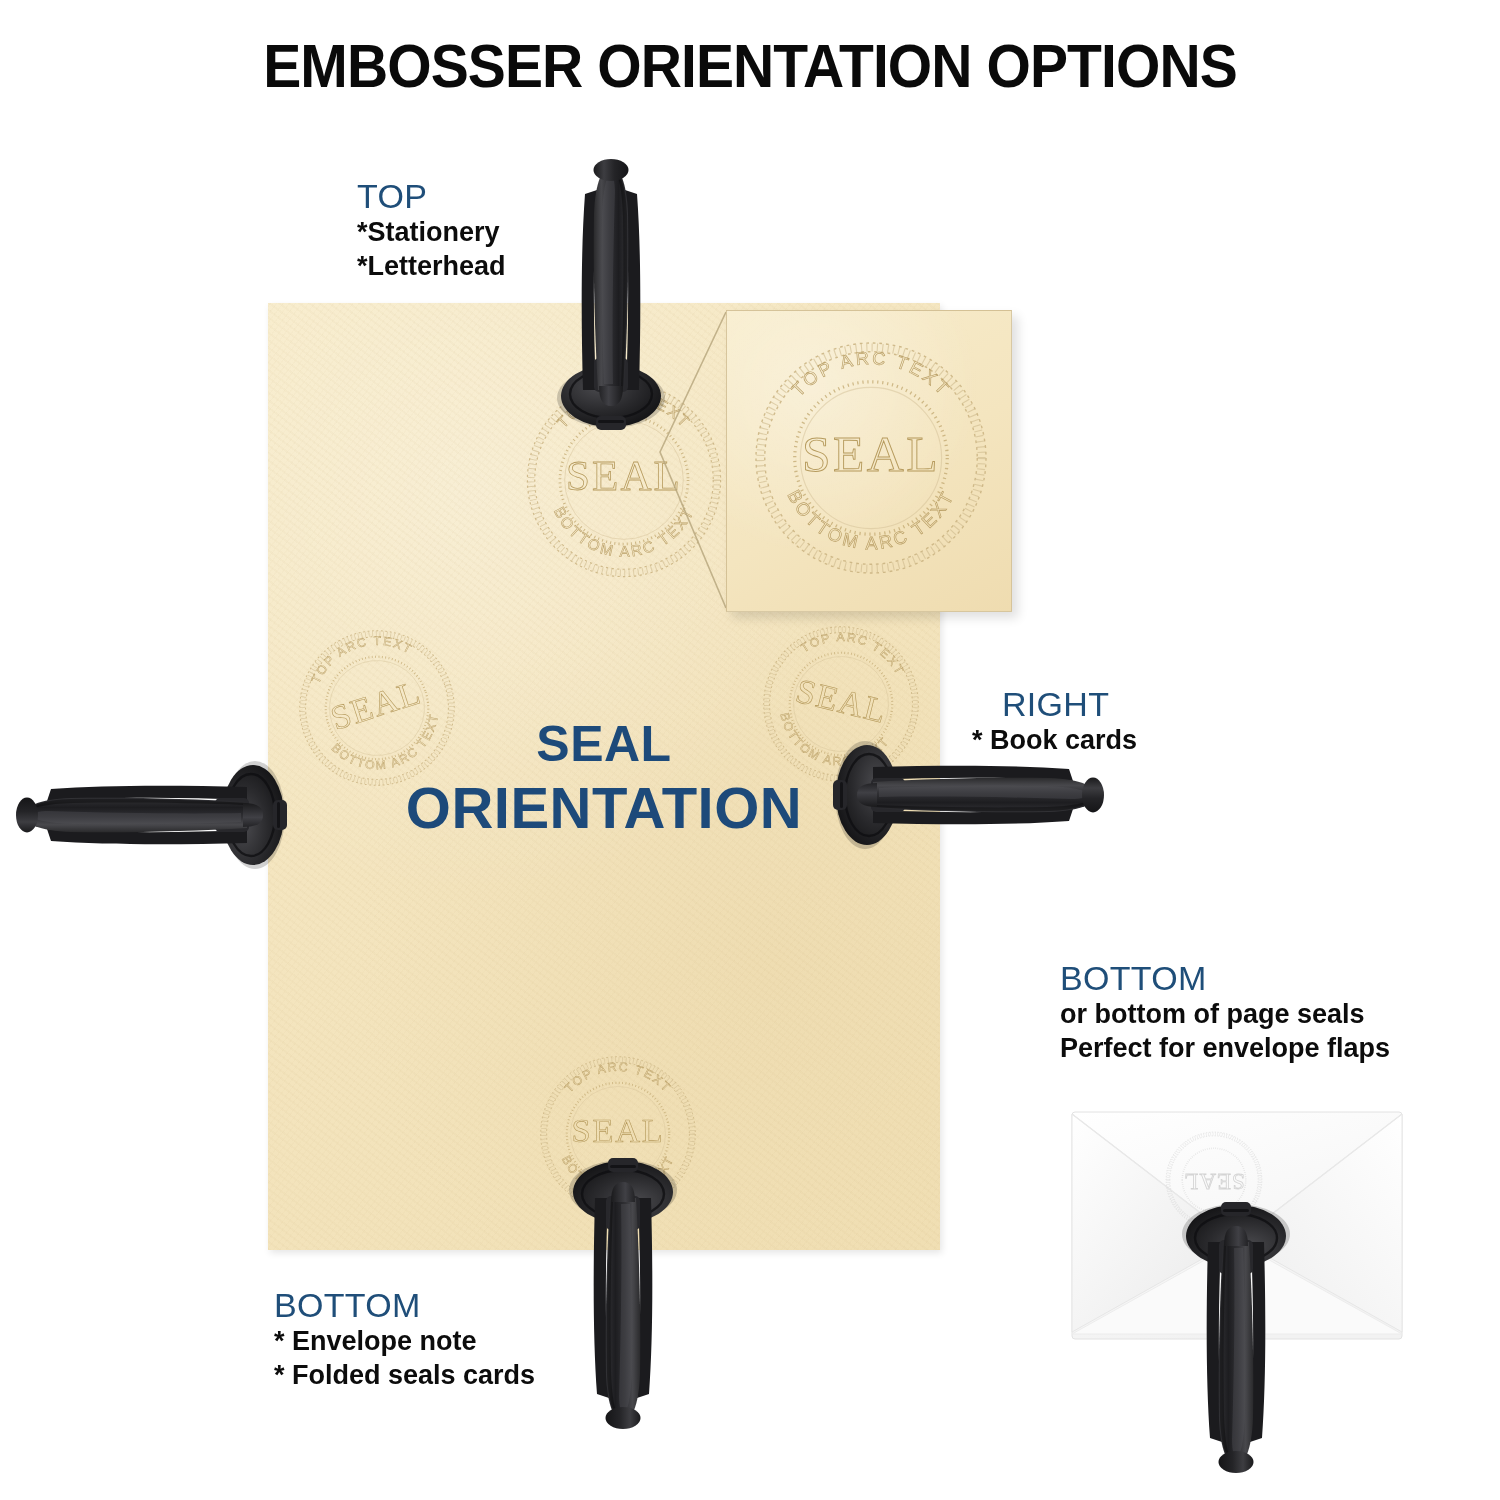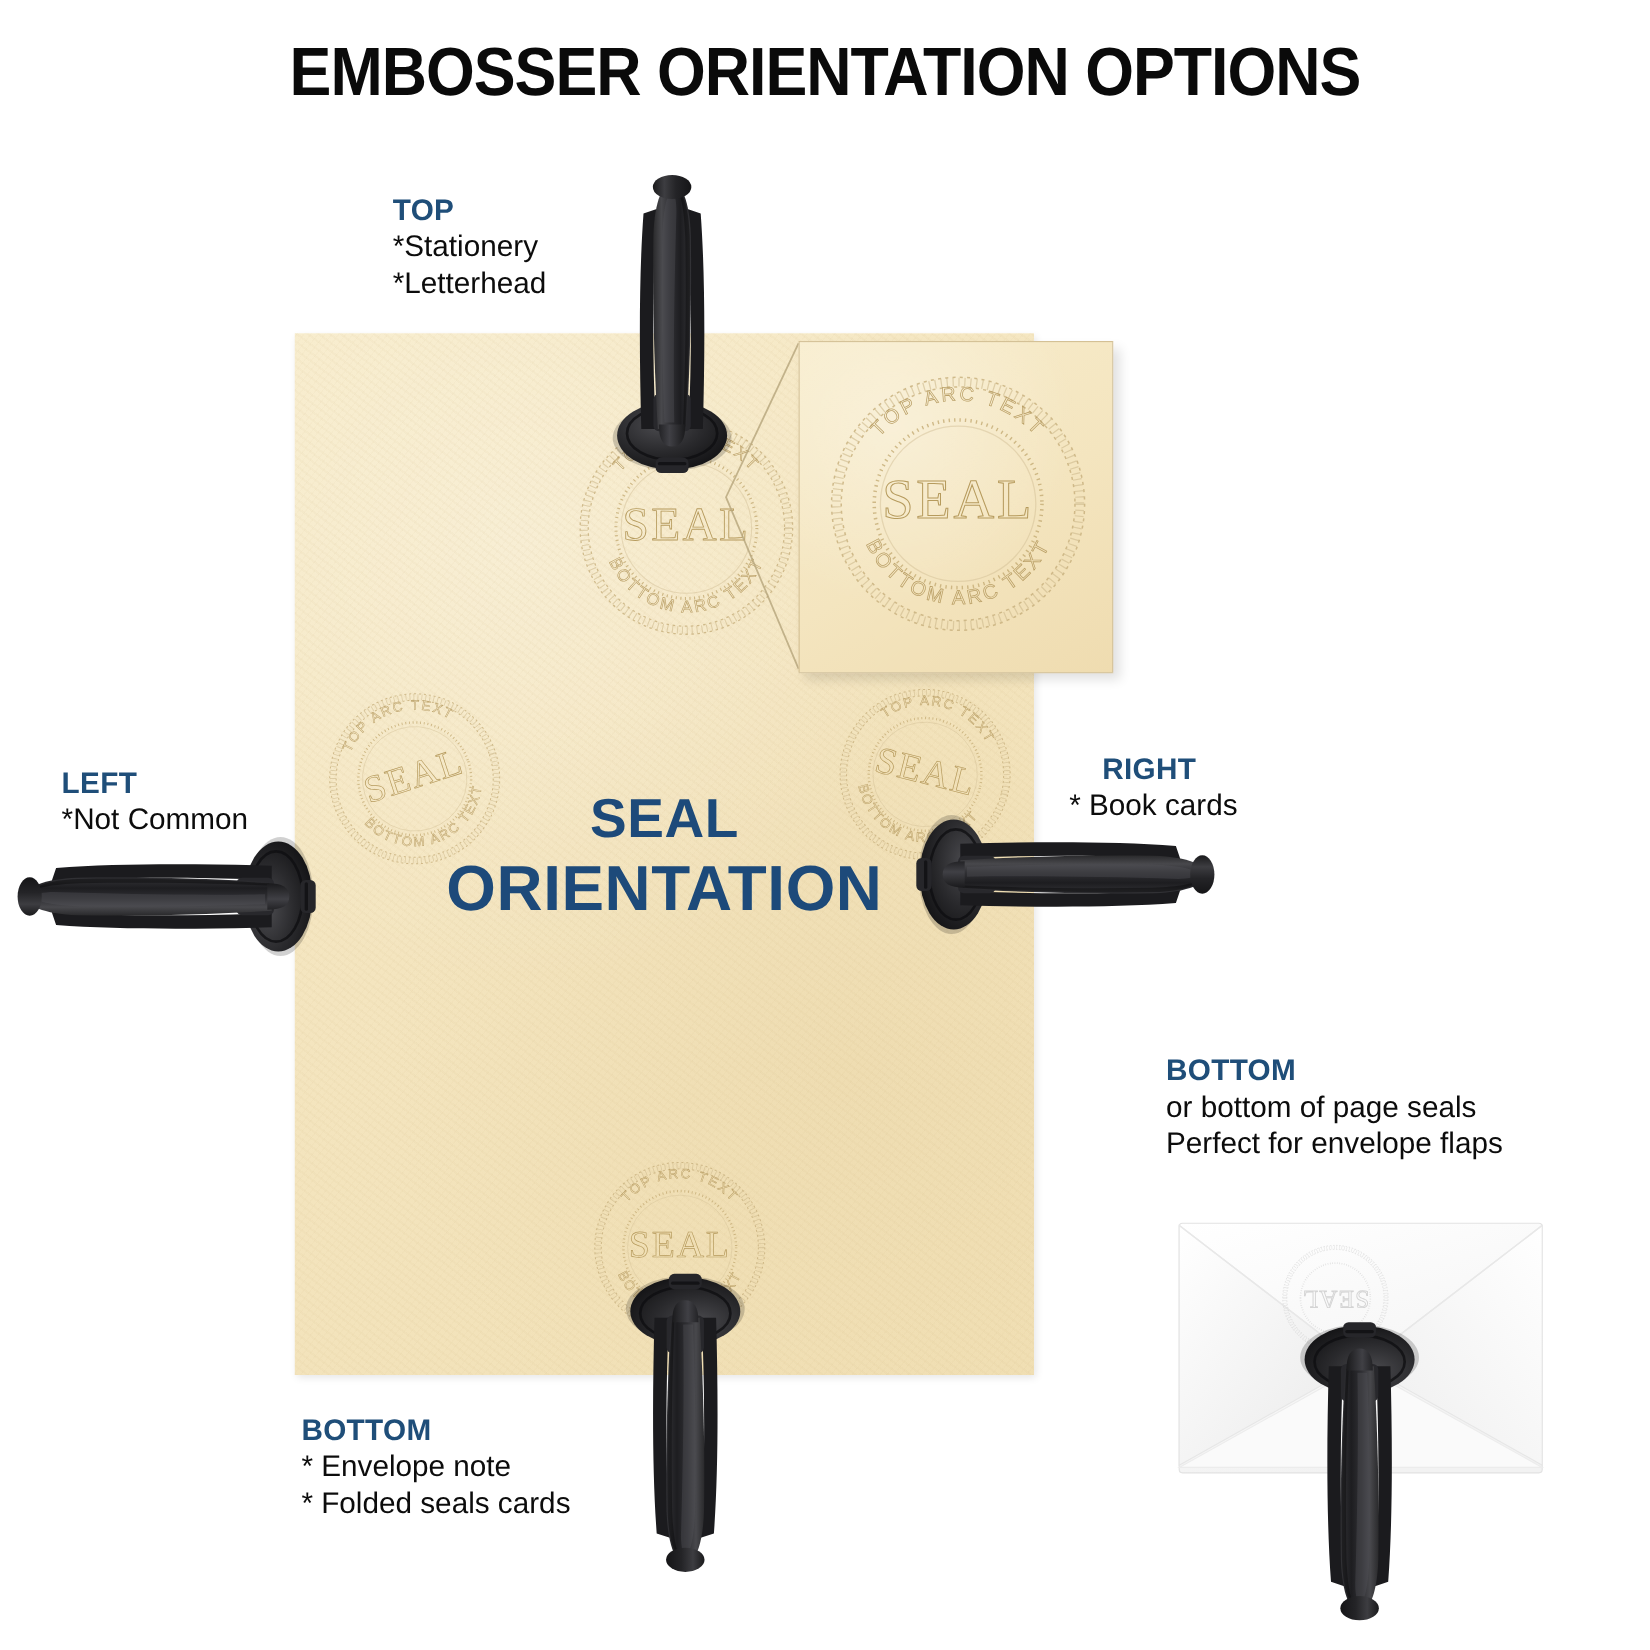--- a/index.html
+++ b/index.html
@@ -61,24 +61,24 @@
   
   .embosser { position:absolute; transform-origin:50% 50%; }
   .embosser svg { display:block; }
 
   
   .envelope { position:absolute; left:1068px; top:1108px; width:338px; height:235px; }
 
   
   .label { position:absolute; }
   .label .head {
-    font-weight:bold; font-size:27px; letter-spacing:.3px; line-height:1.18;
+    font-weight:normal; font-size:34px; letter-spacing:.3px; line-height:1.18;
   }
   .label .line {
-    font-weight:normal; font-size:27px; color:#0c0c0c; line-height:1.24; white-space:nowrap;
+    font-weight:bold; font-size:27px; color:#0c0c0c; line-height:1.24; white-space:nowrap;
   }
   .lbl-top    { left:357px; top:176px; }
   .lbl-left   { left:56px;  top:697px; }
   .lbl-right  { left:972px; top:684px; }
   .lbl-botenv { left:1060px; top:958px; }
   .lbl-botpg  { left:274px; top:1285px; }
 
   
   .center-cap {
     position:absolute; left:268px; top:715px; width:672px;
@@ -286,24 +286,20 @@
     <div>SEAL</div>
     <div class="l2">ORIENTATION</div>
   </div>
 
   <div class="label lbl-top">
     <div class="head" style="color: rgb(31, 78, 121);">TOP</div>
     <div class="line">*Stationery</div>
     <div class="line">*Letterhead</div>
   </div>
 
-  <div class="label lbl-left">
-    <div class="head" style="color: rgb(31, 78, 121);">LEFT</div>
-    <div class="line">*Not Common</div>
-  </div>
 
   <div class="label lbl-right">
     <div class="head" style="color: rgb(31, 78, 121); margin-left: 30px;">RIGHT</div>
     <div class="line">* Book cards</div>
   </div>
 
   <div class="label lbl-botenv">
     <div class="head" style="color: rgb(31, 78, 121);">BOTTOM</div>
     <div class="line">or bottom of page seals</div>
     <div class="line">Perfect for envelope flaps</div>

